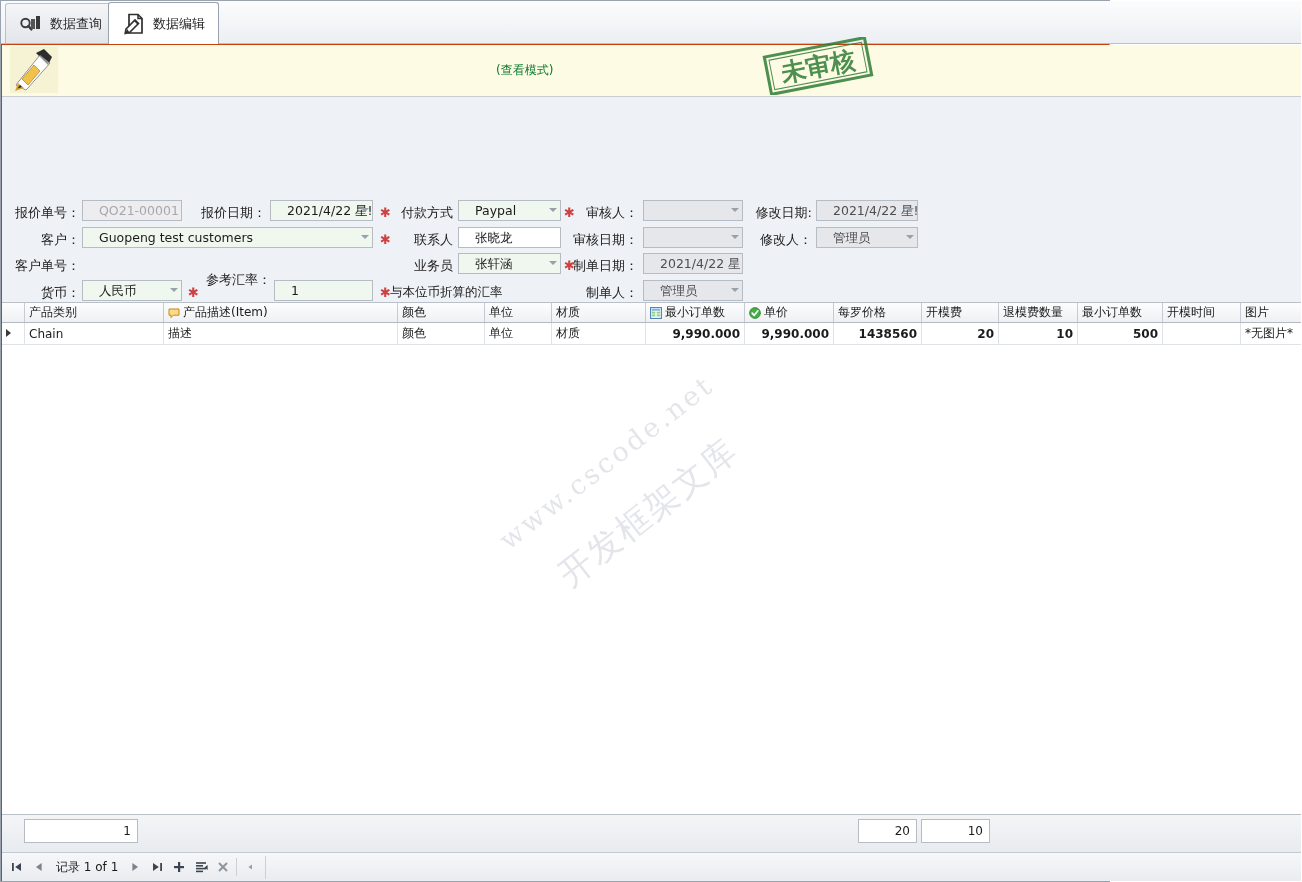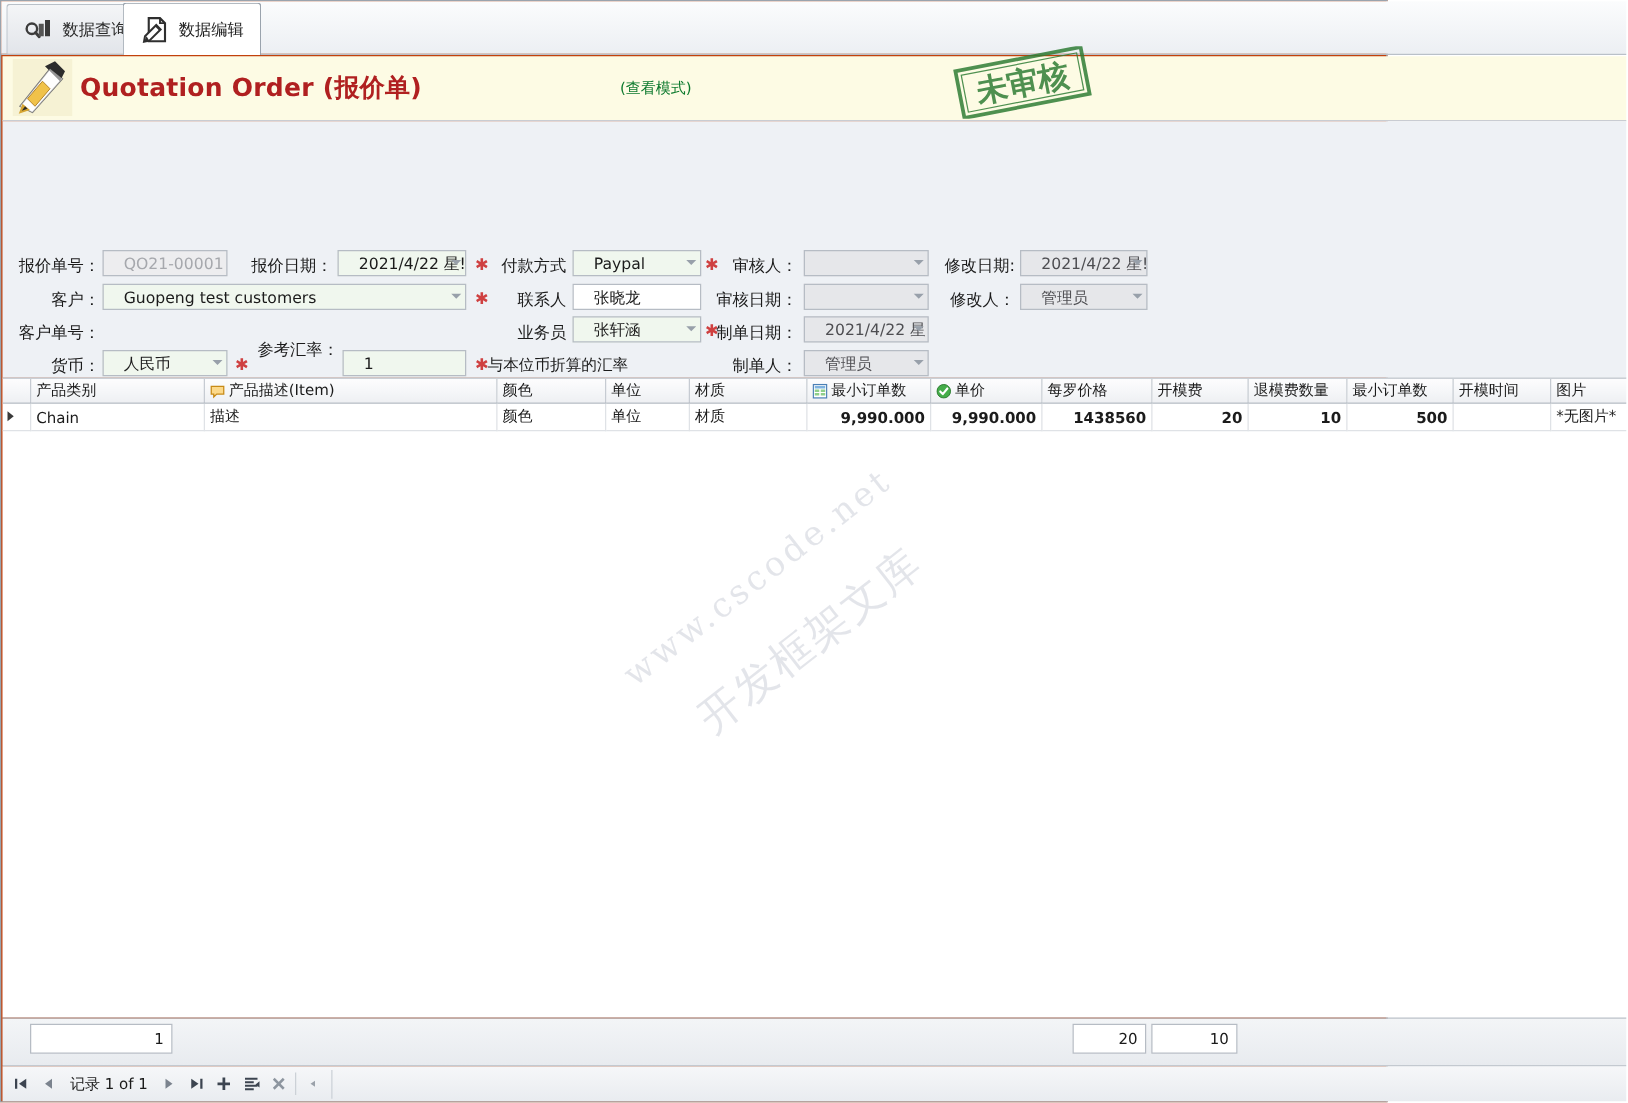--- a/index.html
+++ b/index.html
@@ -122,21 +122,21 @@
         <svg viewBox="0 0 24 24" width="24" height="24">
           <circle cx="6.5" cy="11" r="4.2" fill="none" stroke="#3c3c3c" stroke-width="1.9"></circle>
           <line x1="9.4" y1="14" x2="12.4" y2="17.4" stroke="#3c3c3c" stroke-width="2.4" stroke-linecap="round"></line>
           <rect x="12" y="7" width="4" height="10" fill="#555"></rect>
           <rect x="17" y="4" width="4" height="13" fill="#3a3a3a"></rect>
         </svg>
       </span>
       <span class="tab-label">数据查询</span>
     </div>
 
-    <div class="tab active" style="left:97px;">
+    <div class="tab active" style="left:107px;">
       <span class="tab-ico">
         <svg viewBox="0 0 24 24" width="24" height="24">
           <path d="M7 2.5 H16 L20 6.5 V21 H7 Z" fill="#ffffff" stroke="#2f2f2f" stroke-width="1.7"></path>
           <path d="M16 2.5 V6.5 H20" fill="none" stroke="#2f2f2f" stroke-width="1.5"></path>
           <path d="M4 17 L13 8 L16.5 11.5 L7.5 20.5 L3.2 21.4 Z" fill="#ffffff" stroke="#2f2f2f" stroke-width="1.6"></path>
           <path d="M12.4 8.6 L15.9 12.1" stroke="#2f2f2f" stroke-width="1.3"></path>
           <path d="M3.2 21.4 L5.2 16.9 L7.5 20.5 Z" fill="#2f2f2f"></path>
         </svg>
       </span>
       <span class="tab-label">数据编辑</span>
@@ -148,21 +148,20 @@
       <svg viewBox="0 0 48 46" width="48" height="46">
         <rect x="0" y="0" width="48" height="46" fill="#f6f2d4"></rect>
         <path d="M6 38 L30 8 L40 16 L16 43 Z" fill="#fdfdfd" stroke="#6d6d6d" stroke-width="1"></path>
         <path d="M26 6 L34 2 L42 10 L38 18 Z" fill="#2c2c2c"></path>
         <path d="M30 8 L40 16 L16 43 L6 38 Z" fill="#ffffff" opacity=".5"></path>
         <path d="M8 36 L14 41 L5 44 Z" fill="#d6a531"></path>
         <path d="M10 38 L12 40 L7.5 41.6 Z" fill="#2b2b2b"></path>
         <path d="M12 32 L24 18 L30 24 L18 38 Z" fill="#f0c24a" stroke="#b6862a" stroke-width=".8"></path>
       </svg>
     </span>
-    <div class="banner-title">Quotation Order (报价单)</div>
     <div class="banner-mode">(查看模式)</div>
   </div>
 
   <div class="stamp">
     <svg viewBox="0 0 118 58" width="118" height="58">
       <g transform="rotate(-11 59 29)" opacity="0.85">
         <rect x="8" y="10" width="102" height="38" fill="none" stroke="#2f7d36" stroke-width="3"></rect>
         <rect x="12" y="14" width="94" height="30" fill="none" stroke="#2f7d36" stroke-width="1"></rect>
         <text x="59" y="38" font-family="DejaVu Serif, serif" font-size="25" font-weight="bold" fill="#2f7d36" text-anchor="middle">未审核</text>
       </g>

